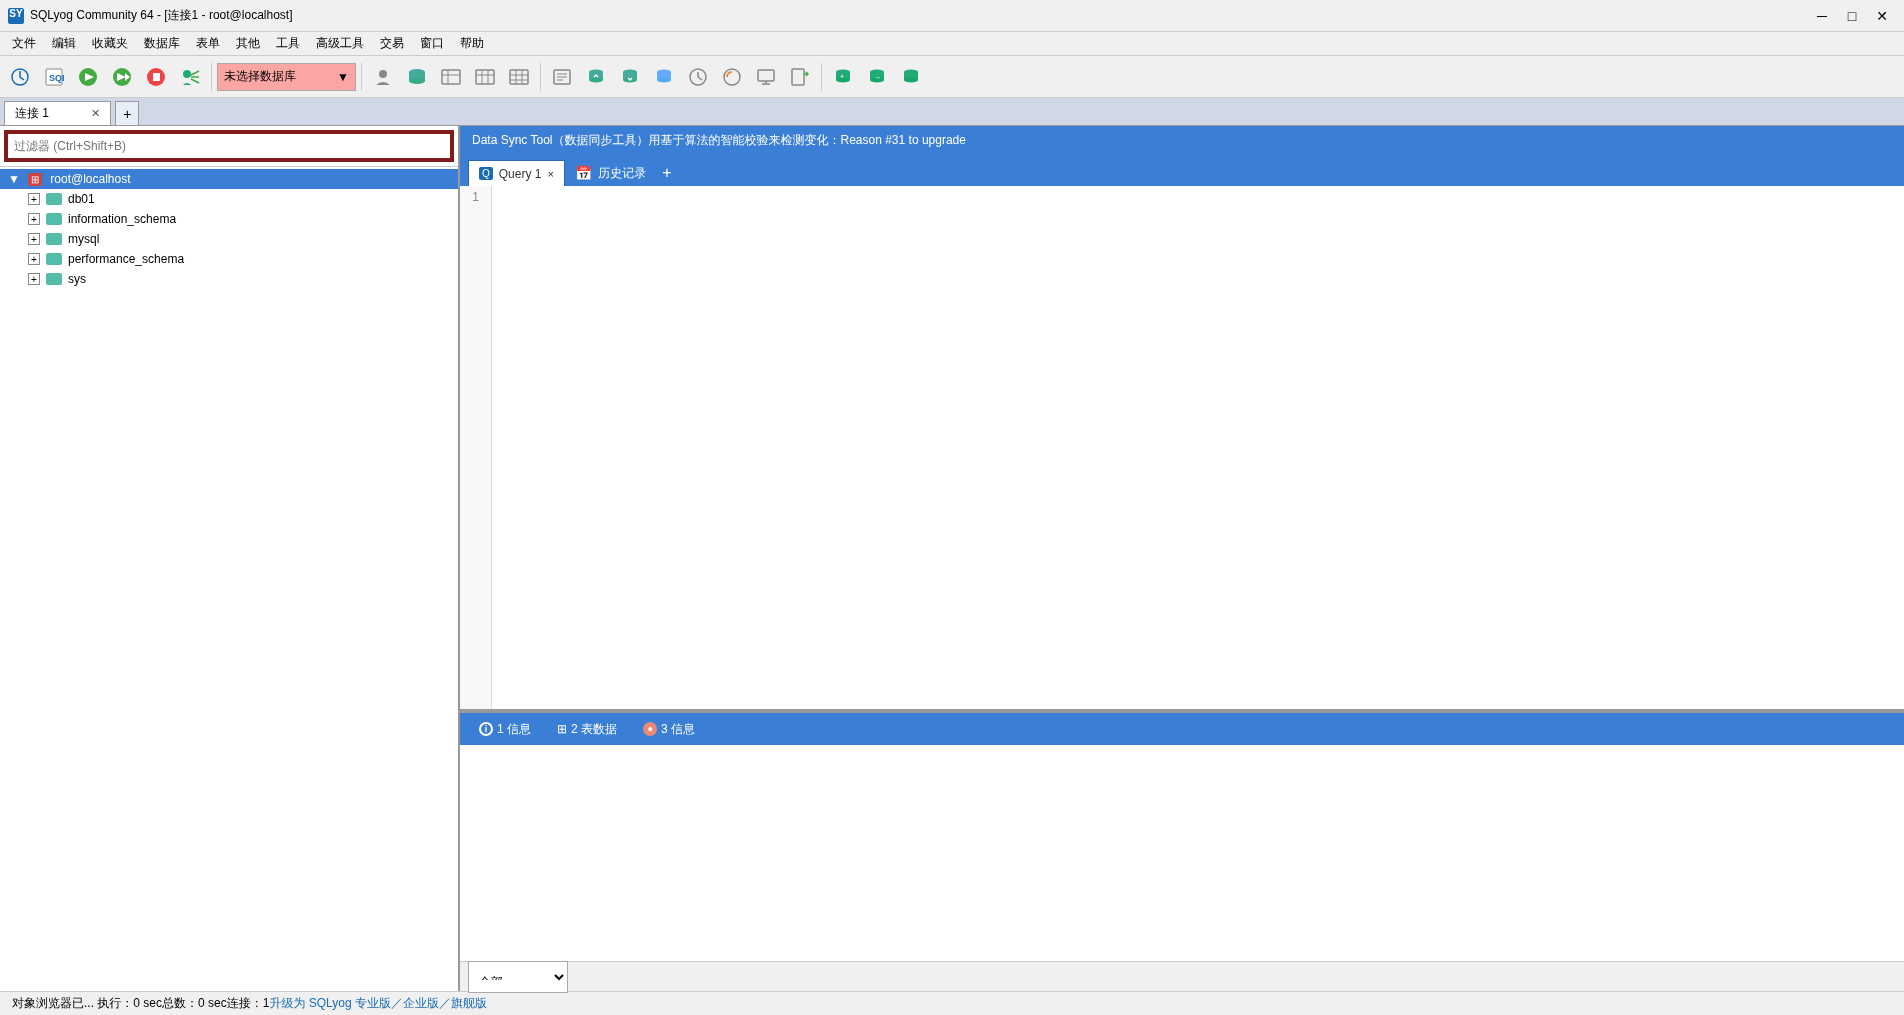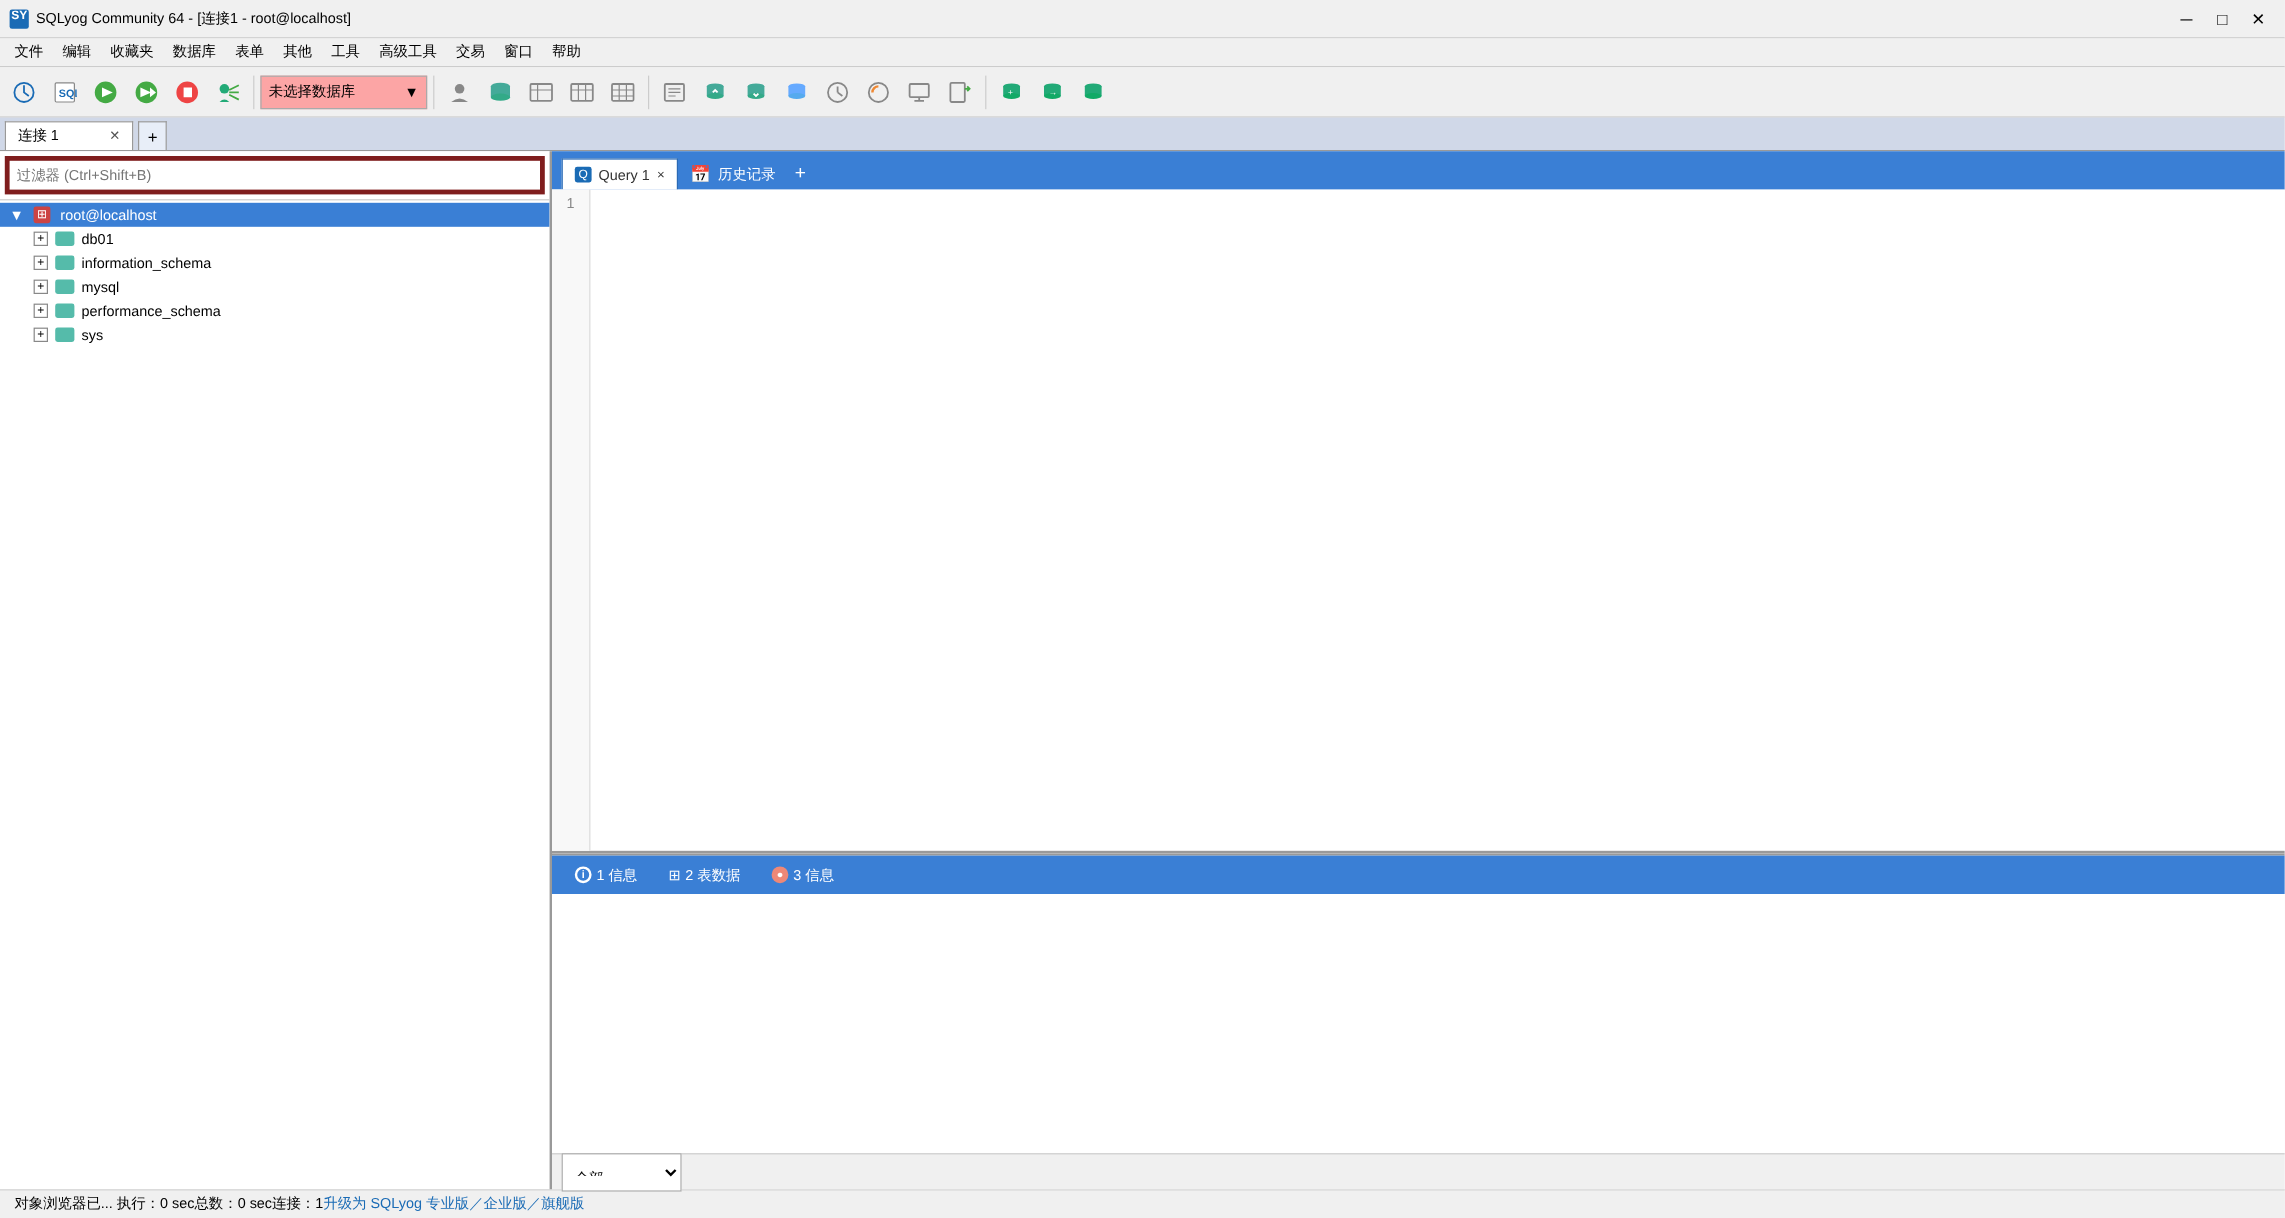--- a/index.html
+++ b/index.html
@@ -574,20 +574,23 @@
       <div class="tree-item">
         <span class="tree-expand">+</span>
         <span class="db-cyl"></span>
         <span>sys</span>
       </div>
     </div>
   </div>
 
   <div id="right-panel">
 
+    <div id="notification-bar">
+      <span>Data Sync Tool（数据同步工具）用基于算法的智能校验来检测变化：Reason #31 to upgrade</span>
+    </div>
 
     <div id="query-tabs">
       <div class="query-tab active">
         <span style="font-size:10px;background:#1a6bb5;color:white;padding:1px 3px;border-radius:2px;">Q</span>
         <span>Query 1</span>
         <span class="query-tab-close">×</span>
       </div>
       <div class="history-tab">
         <span style="font-size:14px;">📅</span>
         <span>历史记录</span>

